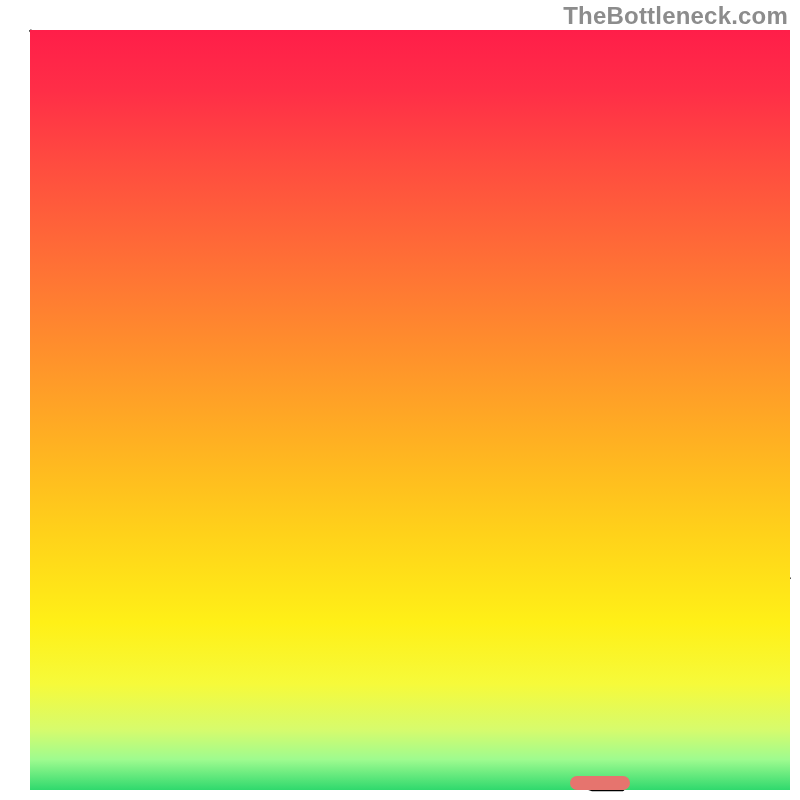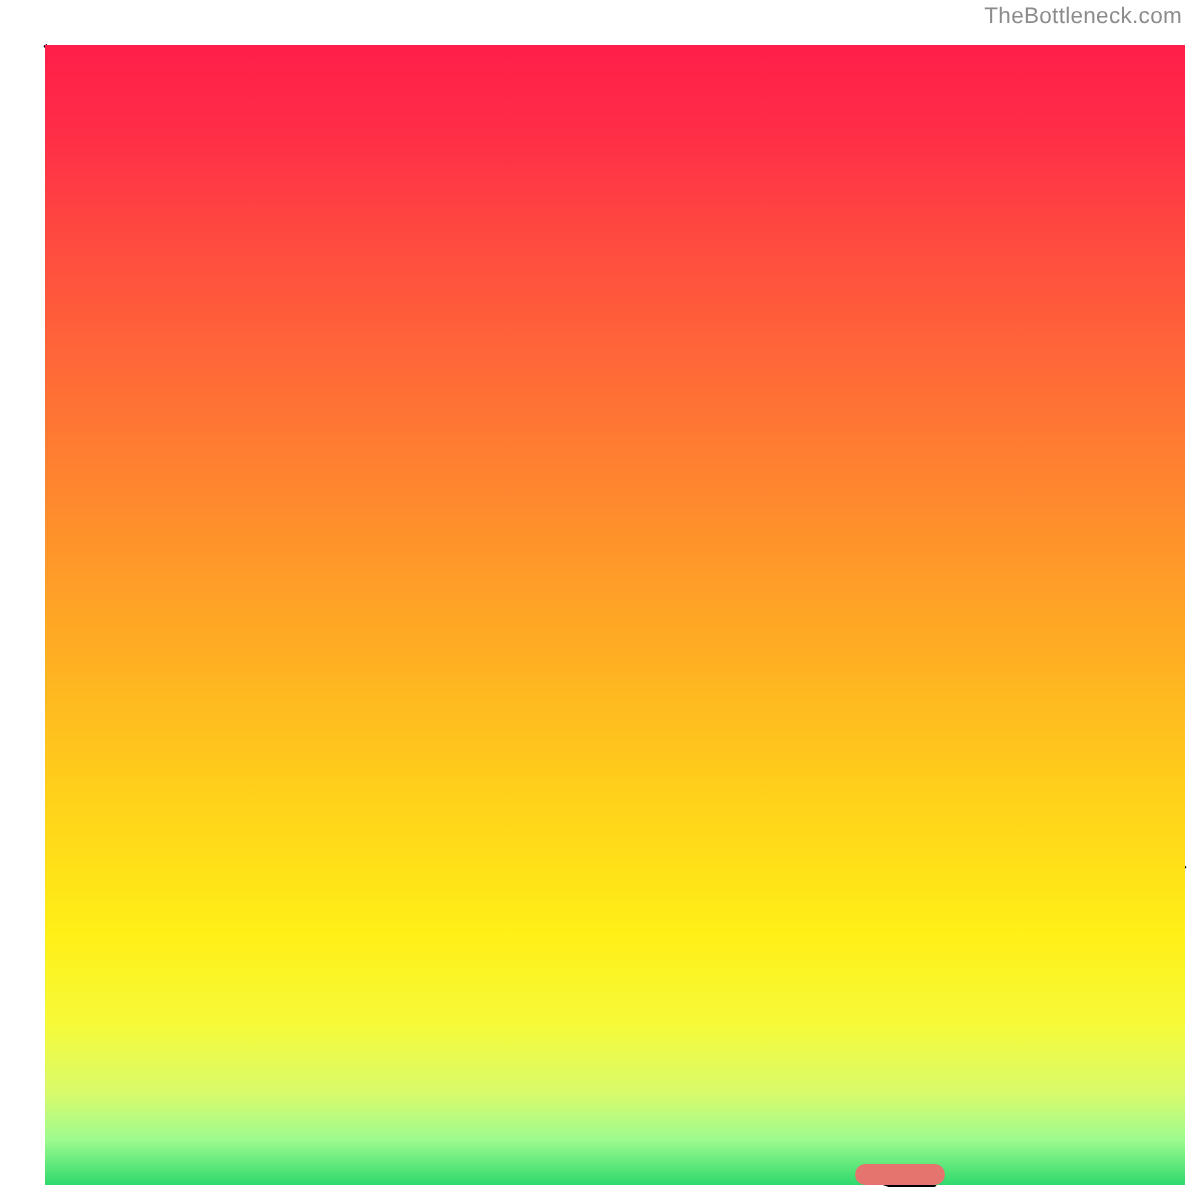--- a/index.html
+++ b/index.html
@@ -13,22 +13,22 @@
   .canvas {
     position: relative;
     width: 800px;
     height: 800px;
   }
   .watermark {
     position: absolute;
     top: 2px;
     right: 12px;
     font-family: Arial, Helvetica, sans-serif;
-    font-size: 15px;
-    font-weight: 400;
+    font-size: 24px;
+    font-weight: 700;
     color: #8c8c8c;
     letter-spacing: 0.2px;
     user-select: none;
   }
   .gradient-fill {
     position: absolute;
     background: linear-gradient(
       to bottom,
       #ff1e49 0%,
       #ff2e47 8%,

